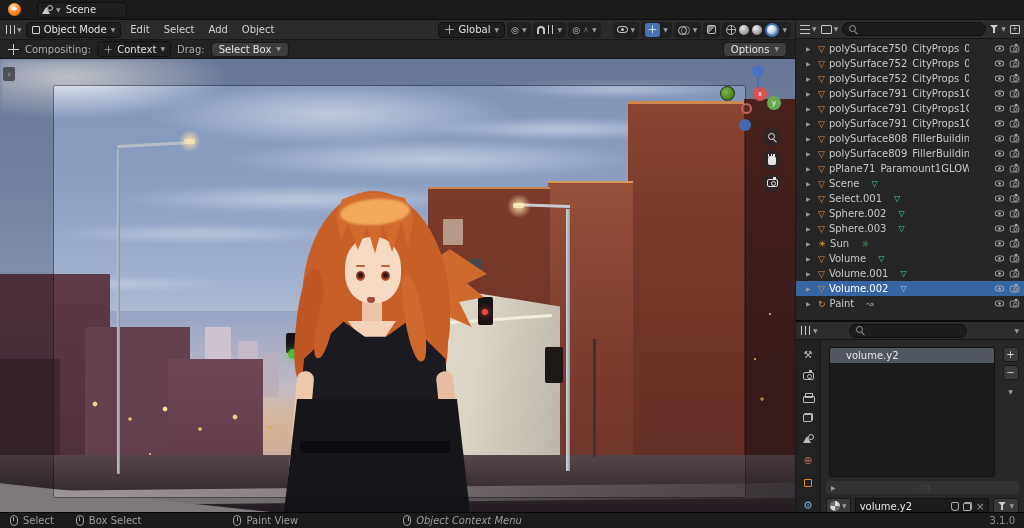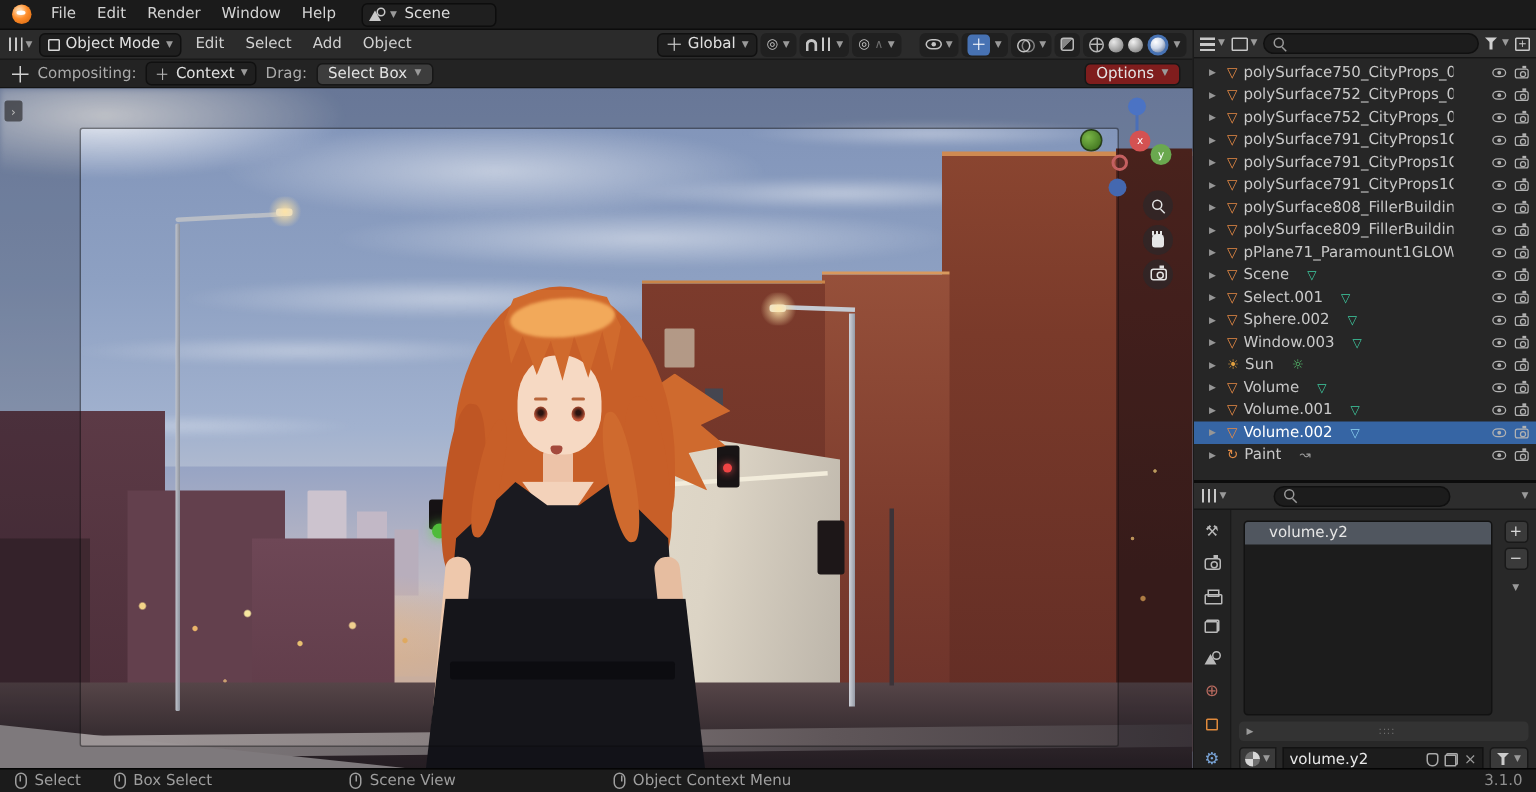--- a/index.html
+++ b/index.html
@@ -85,21 +85,21 @@
   .dd{display:flex;align-items:center;gap:4px;background:#1f1f1f;border:1px solid #101010;
     border-radius:4px;height:16px;padding:0 5px;color:#e0e0e0}
   .menu2{padding:0 7px;color:#d0d0d0}
   .grp{display:flex;align-items:center;gap:3px;background:#202020;border-radius:4px;height:16px;padding:0 4px;color:#c4c4c4}
   .gz{background:#4772b3;border-radius:3px;width:15px;height:14px;display:flex;align-items:center;justify-content:center;color:#fff}
 
   .toolh{position:absolute;left:0;top:40px;width:795px;height:19px;background:#232323;
     border-bottom:1px solid #141414;display:flex;align-items:center;gap:6px;padding:0 8px;color:#ababab}
   .btn{display:flex;align-items:center;gap:5px;background:#3d3d3d;border:1px solid #171717;
     border-radius:4px;height:15px;padding:0 7px;color:#e4e4e4}
-  .btn.darker{background:#7f1d1d}
+  .btn.darker{background:#404040}
 
   
   .vp{position:absolute;left:0;top:59px;width:795px;height:453px;overflow:hidden;background:#8093b8}
   .s{position:absolute}
   .camframe{position:absolute;left:53px;top:26px;width:693px;height:413px;
     border:1px solid rgba(10,10,12,.5);border-radius:2px;
     box-shadow:0 0 0 2000px rgba(12,12,18,.20)}
   .navbtn{position:absolute;width:20px;height:20px;border-radius:50%;background:rgba(40,40,44,.62);
     display:flex;align-items:center;justify-content:center;color:#e3e3e3}
   .gball{position:absolute;border-radius:50%;display:flex;align-items:center;justify-content:center;
@@ -157,27 +157,20 @@
   .sb-item{display:flex;align-items:center;gap:5px}
   .sb-ver{position:absolute;right:9px;color:#8f8f8f}
 </style>
 </head>
 <body>
 
 <div class="app">
 
   <div class="topbar">
     <span class="logo"></span>
-    <span id="tb-menus" class="flex" style="height:100%">
-        <span class="mitem">File</span>
-        <span class="mitem">Edit</span>
-        <span class="mitem">Render</span>
-        <span class="mitem">Window</span>
-        <span class="mitem">Help</span>
-      </span>
     <span class="widget">
       <span class="i-scene" style="color:#c9c9c9"></span>
       <span class="ch">▼</span>
       <span class="val">Scene</span>
 
     </span>
 
   </div>
 
   <div class="vph">
@@ -503,21 +496,21 @@
           <span class="g-mesh">▽</span>
           <span class="nm">Sphere.002</span>
           <span class="g-nodes" style="margin-left: 8px;">▽</span>
           <span class="sp"></span>
           <span class="i-eye rowic"></span>
           <span class="i-cam rowic"></span>
         </div>
         <div class="orow">
           <span class="arr">▶</span>
           <span class="g-mesh">▽</span>
-          <span class="nm">Window.003</span>
+          <span class="nm">Sphere.003</span>
           <span class="g-nodes" style="margin-left: 8px;">▽</span>
           <span class="sp"></span>
           <span class="i-eye rowic"></span>
           <span class="i-cam rowic"></span>
         </div>
         <div class="orow">
           <span class="arr">▶</span>
           <span class="g-light">☀</span>
           <span class="nm">Sun</span>
           <span class="g-sun" style="margin-left: 8px;">☼</span>
@@ -639,21 +632,21 @@
     <span class="sb-item" style="margin-left: 10px;">
         <span class="i-mouse left"></span>
         <span>Select</span>
       </span>
       <span class="sb-item" style="margin-left: 22px;">
         <span class="i-mouse left"></span>
         <span>Box Select</span>
       </span>
       <span class="sb-item" style="margin-left: 92px;">
         <span class="i-mouse"></span>
-        <span>Scene View</span>
-      </span>
-      <span class="sb-item" style="margin-left: 105px;">
+        <span>Paint View</span>
+      </span>
+      <span class="sb-item" style="margin-left: 105px; font-style: italic;">
         <span class="i-mouse right"></span>
         <span>Object Context Menu</span>
       </span>
       <span class="sb-ver">3.1.0</span>
   </div>
 </div>
 
 </body></html>

